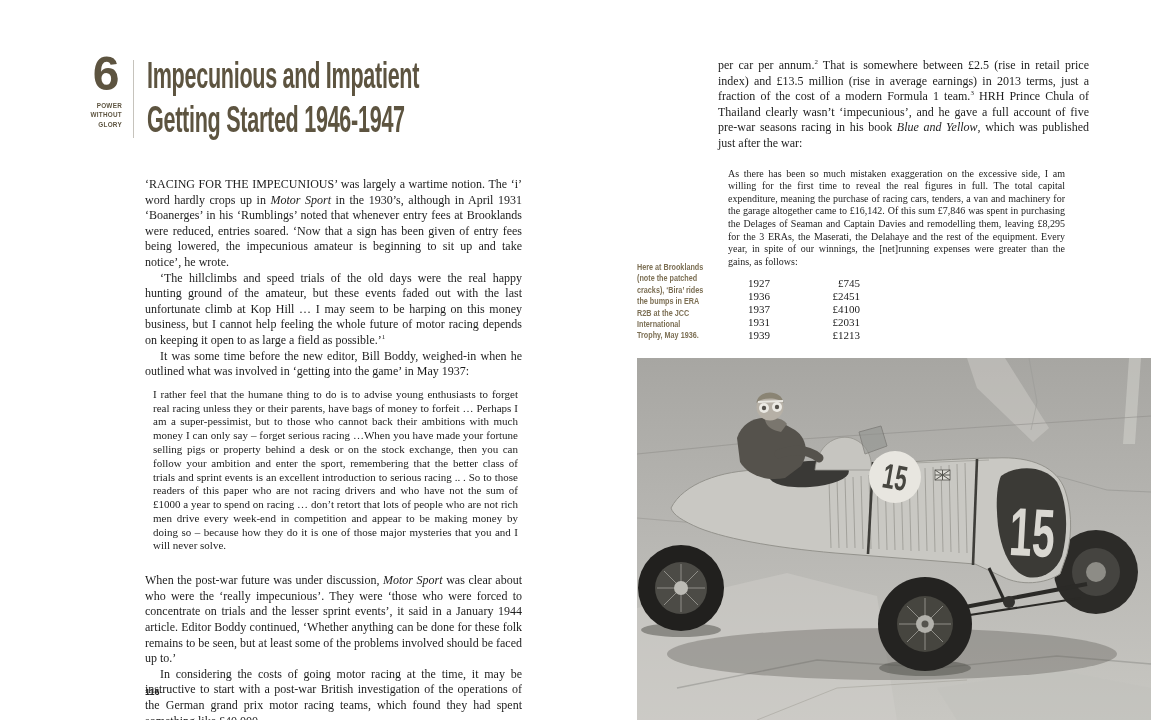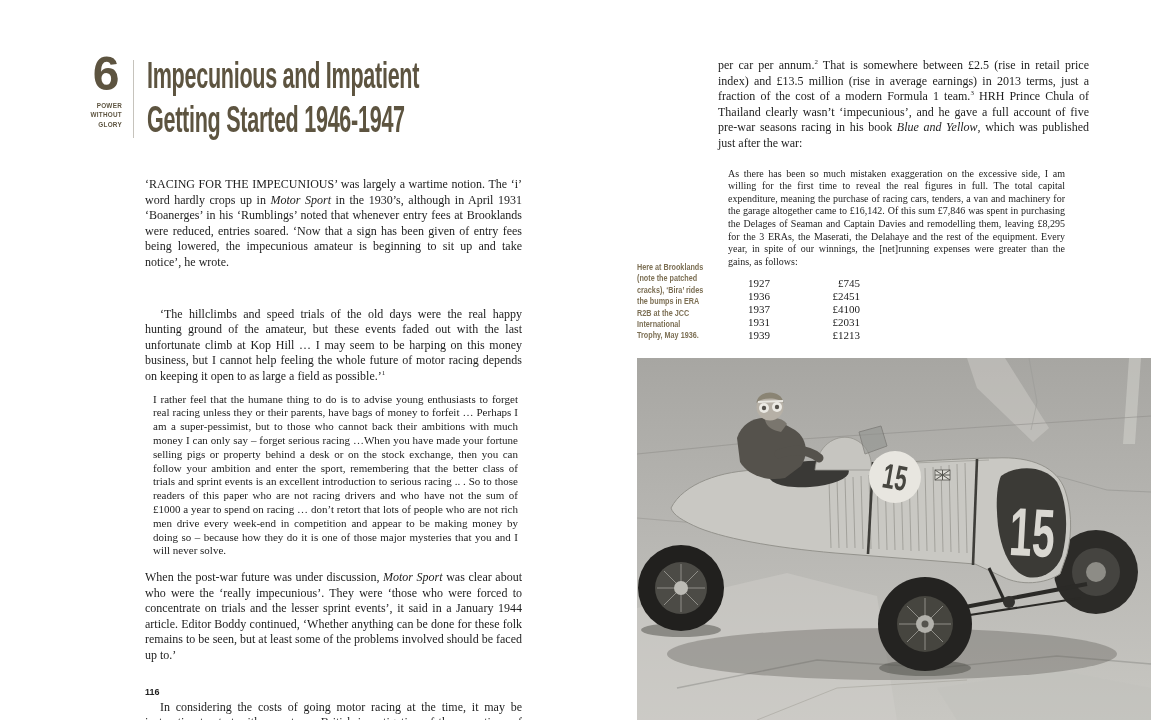--- a/index.html
+++ b/index.html
@@ -35,25 +35,25 @@
   
   .page-left-col{
     position:absolute;left:145px;top:177px;width:377px;
     font-size:12px;line-height:15.6px;text-align:justify;
   }
   .page-right-col{
     position:absolute;left:718px;top:58px;width:371px;
     font-size:12px;line-height:15.6px;text-align:justify;
   }
   p{margin:0;}
-  .p-indent{text-indent:15px;margin-top:36px;}
+  .p-indent{text-indent:15px;}
   sup{font-size:.58em;line-height:0;}
   em{font-style:italic;}
   .bq-left{
-    font-size:11px;line-height:13.8px;margin:8px 0 12px;
+    font-size:11px;line-height:13.8px;margin:8px 0 20px;
     padding:0 4px 0 8px;text-align:justify;
   }
   .bq-right{
     font-size:10px;line-height:12.6px;margin:16px 24px 0 10px;text-align:justify;
   }
   
   .expenses{margin:9px 0 0 30px;width:112px;font-size:11px;line-height:13px;}
   .exp-row{display:flex;justify-content:space-between;}
   .exp-total{display:flex;justify-content:space-between;margin-top:16px;text-decoration:underline;}
   .exp-total sup{margin-left:2px;}
@@ -95,20 +95,21 @@
     <div class="divider"></div>
 
     <div class="title">
       <div class="title-line">Impecunious and Impatient</div>
       <div class="title-line">Getting Started 1946-1947</div>
     </div>
 
     <div class="page-left-col">
       <p><span>‘RACING FOR THE IMPECUNIOUS’ was largely a wartime notion. The ‘i’ word hardly crops up in </span><em>Motor Sport</em><span> in the 1930’s, although in April 1931 ‘Boanerges’ in his ‘Rumblings’ noted that whenever entry fees at Brooklands were reduced, entries soared. ‘Now that a sign has been given of entry fees being lowered, the impecunious amateur is beginning to sit up and take notice’, he wrote.</span></p>
       <p class="p-indent"><span>‘The hillclimbs and speed trials of the old days were the real happy hunting ground of the amateur, but these events faded out with the last unfortunate climb at Kop Hill … I may seem to be harping on this money business, but I cannot help feeling the whole future of motor racing depends on keeping it open to as large a field as possible.’</span><sup>1</sup></p>
+      <p class="p-indent"><span>It was some time before the new editor, Bill Boddy, weighed-in when he outlined what was involved in ‘getting into the game’ in May 1937:</span></p>
       <div class="bq-left"><span>I rather feel that the humane thing to do is to advise young enthusiasts to forget real racing unless they or their parents, have bags of money to forfeit … Perhaps I am a super-pessimist, but to those who cannot back their ambitions with much money I can only say – forget serious racing …When you have made your fortune selling pigs or property behind a desk or on the stock exchange, then you can follow your ambition and enter the sport, remembering that the better class of trials and sprint events is an excellent introduction to serious racing .. . So to those readers of this paper who are not racing drivers and who have not the sum of £1000 a year to spend on racing … don’t retort that lots of people who are not rich men drive every week-end in competition and appear to be making money by doing so – because how they do it is one of those major mysteries that you and I will never solve.</span></div>
       <p><span>When the post-war future was under discussion, </span><em>Motor Sport</em><span> was clear about who were the ‘really impecunious’. They were ‘those who were forced to concentrate on trials and the lesser sprint events’, it said in a January 1944 article. Editor Boddy continued, ‘Whether anything can be done for these folk remains to be seen, but at least some of the problems involved should be faced up to.’</span></p>
       <p class="p-indent"><span>In considering the costs of going motor racing at the time, it may be instructive to start with a post-war British investigation of the operations of the German grand prix motor racing teams, which found they had spent something like £40,000</span></p>
     </div>
 
     <div class="folio">116</div>
   </section>
 
   <section>
     <div class="page-right-col">

